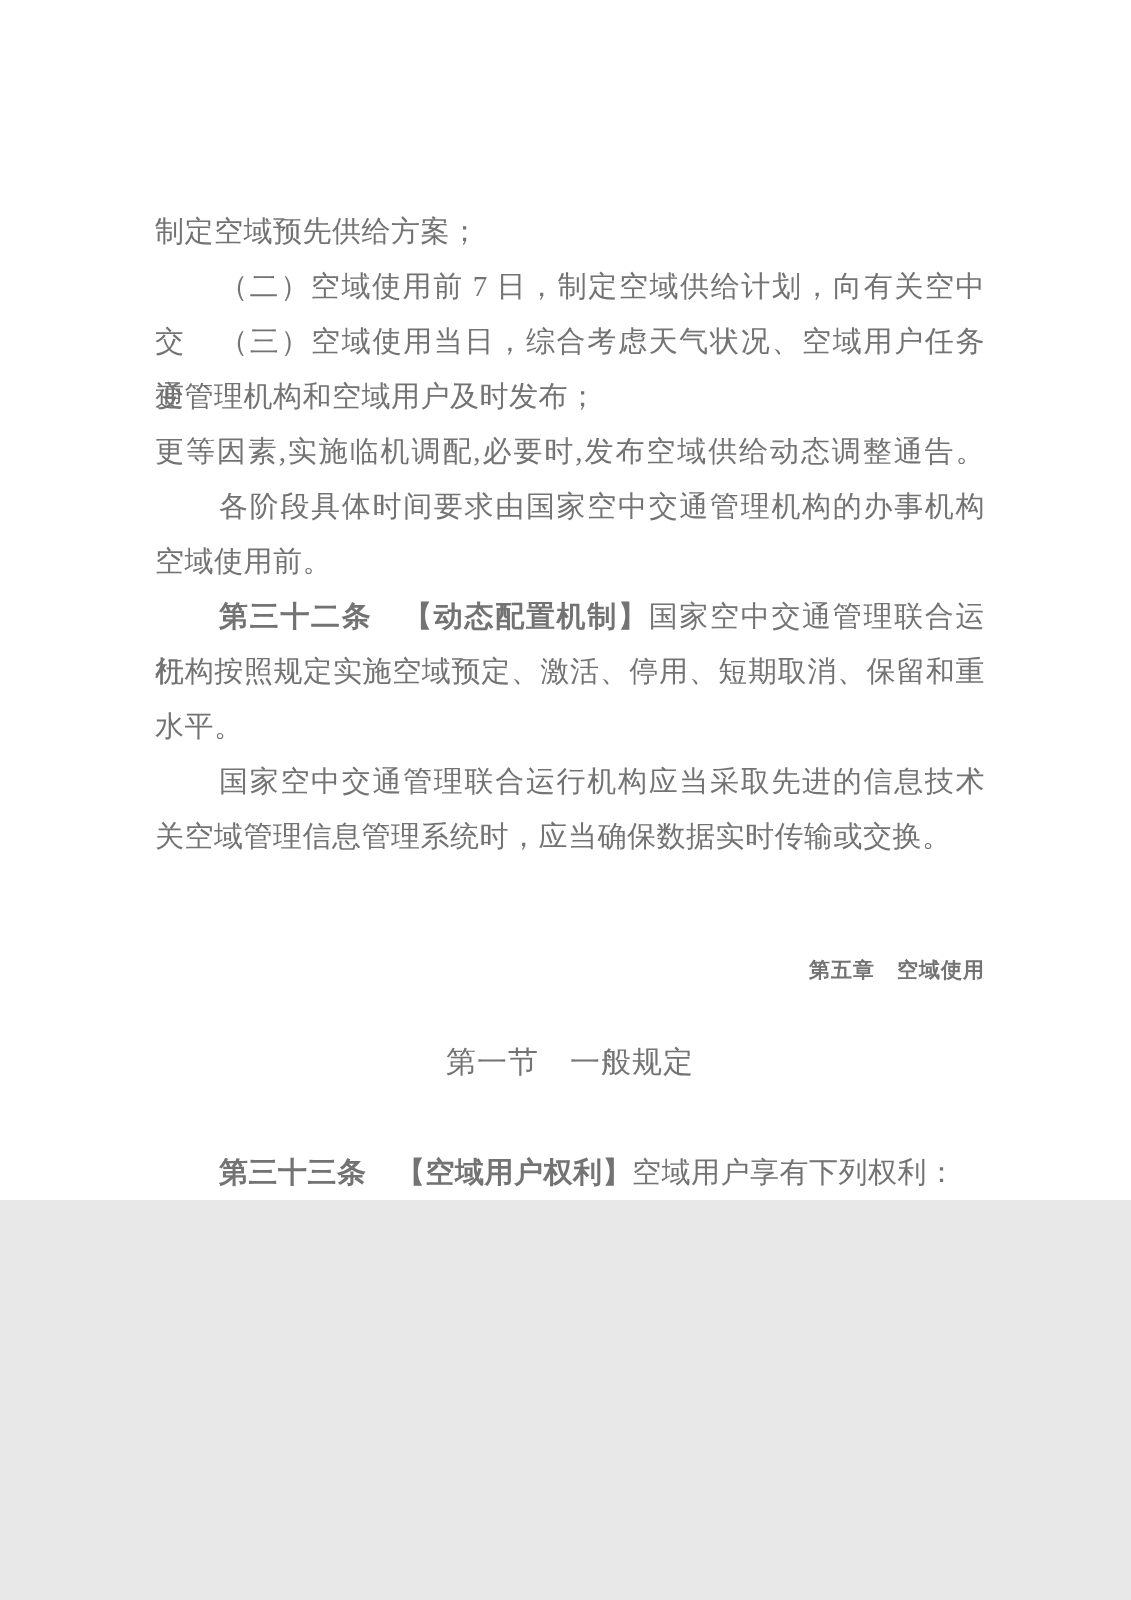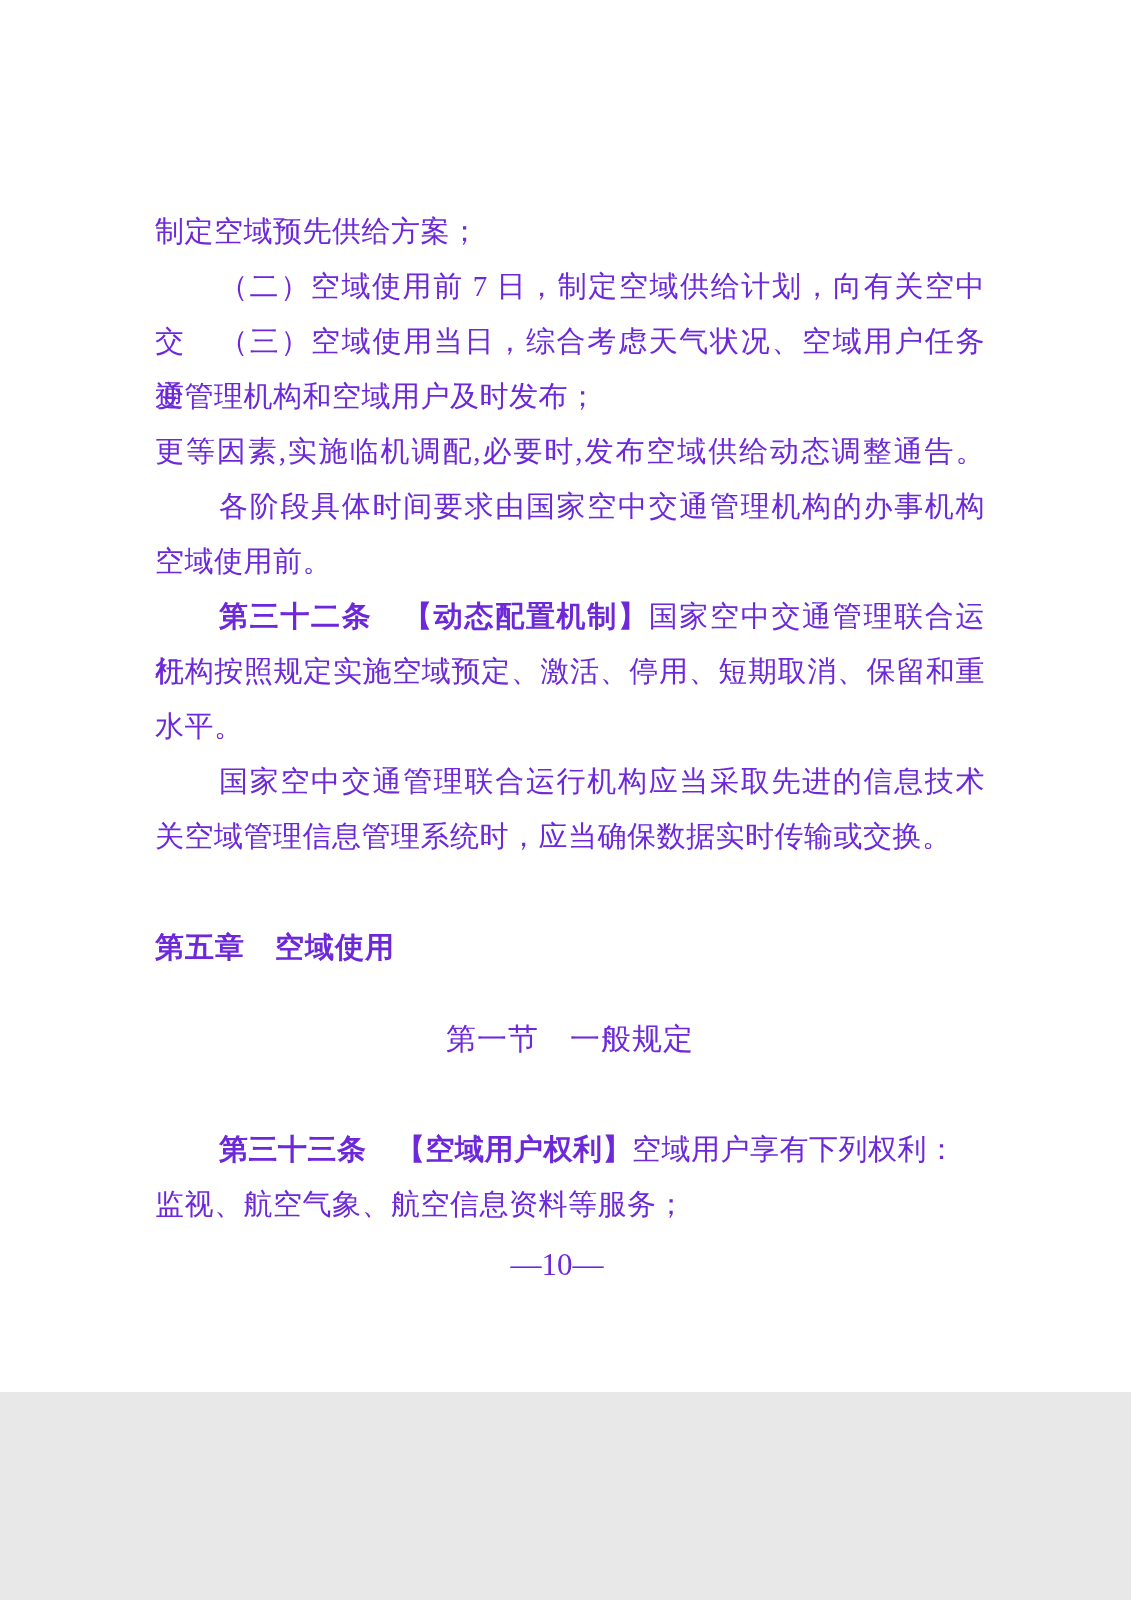--- a/index.html
+++ b/index.html
@@ -4,24 +4,24 @@
 <title>Document Page</title>
 <style>
   html, body {
     margin: 0;
     padding: 0;
     background: #e8e8e8;
   }
   .page {
     position: relative;
     width: 1131px;
-    height: 1392px;
+    height: 1200px;
     margin: 0 auto;
     background: #ffffff;
-    color: #6d28d9;
+    color: #737373;
     font-family: "Liberation Serif", "DejaVu Serif", serif;
     overflow: hidden;
   }
   .content {
     position: absolute;
     left: 155px;
     top: 204px;
     width: 830px;
   }
   .line {
@@ -38,27 +38,27 @@
     text-align-last: justify;
   }
   .line.indent {
     text-indent: 64px;
   }
   .b {
     font-family: "Liberation Sans", "DejaVu Sans", sans-serif;
     font-weight: 700;
   }
   .chapter-heading {
-    margin-top: 58px;
+    margin-top: 81px;
     line-height: 50px;
     height: 50px;
-    font-size: 29px;
+    font-size: 21px;
     font-family: "Liberation Sans", "DejaVu Sans", sans-serif;
     font-weight: 700;
-    text-align: left;
+    text-align: right;
     letter-spacing: 1px;
   }
   .section-heading {
     margin-top: 42px;
     line-height: 50px;
     height: 50px;
     font-size: 30px;
     text-align: center;
     letter-spacing: 1px;
   }

